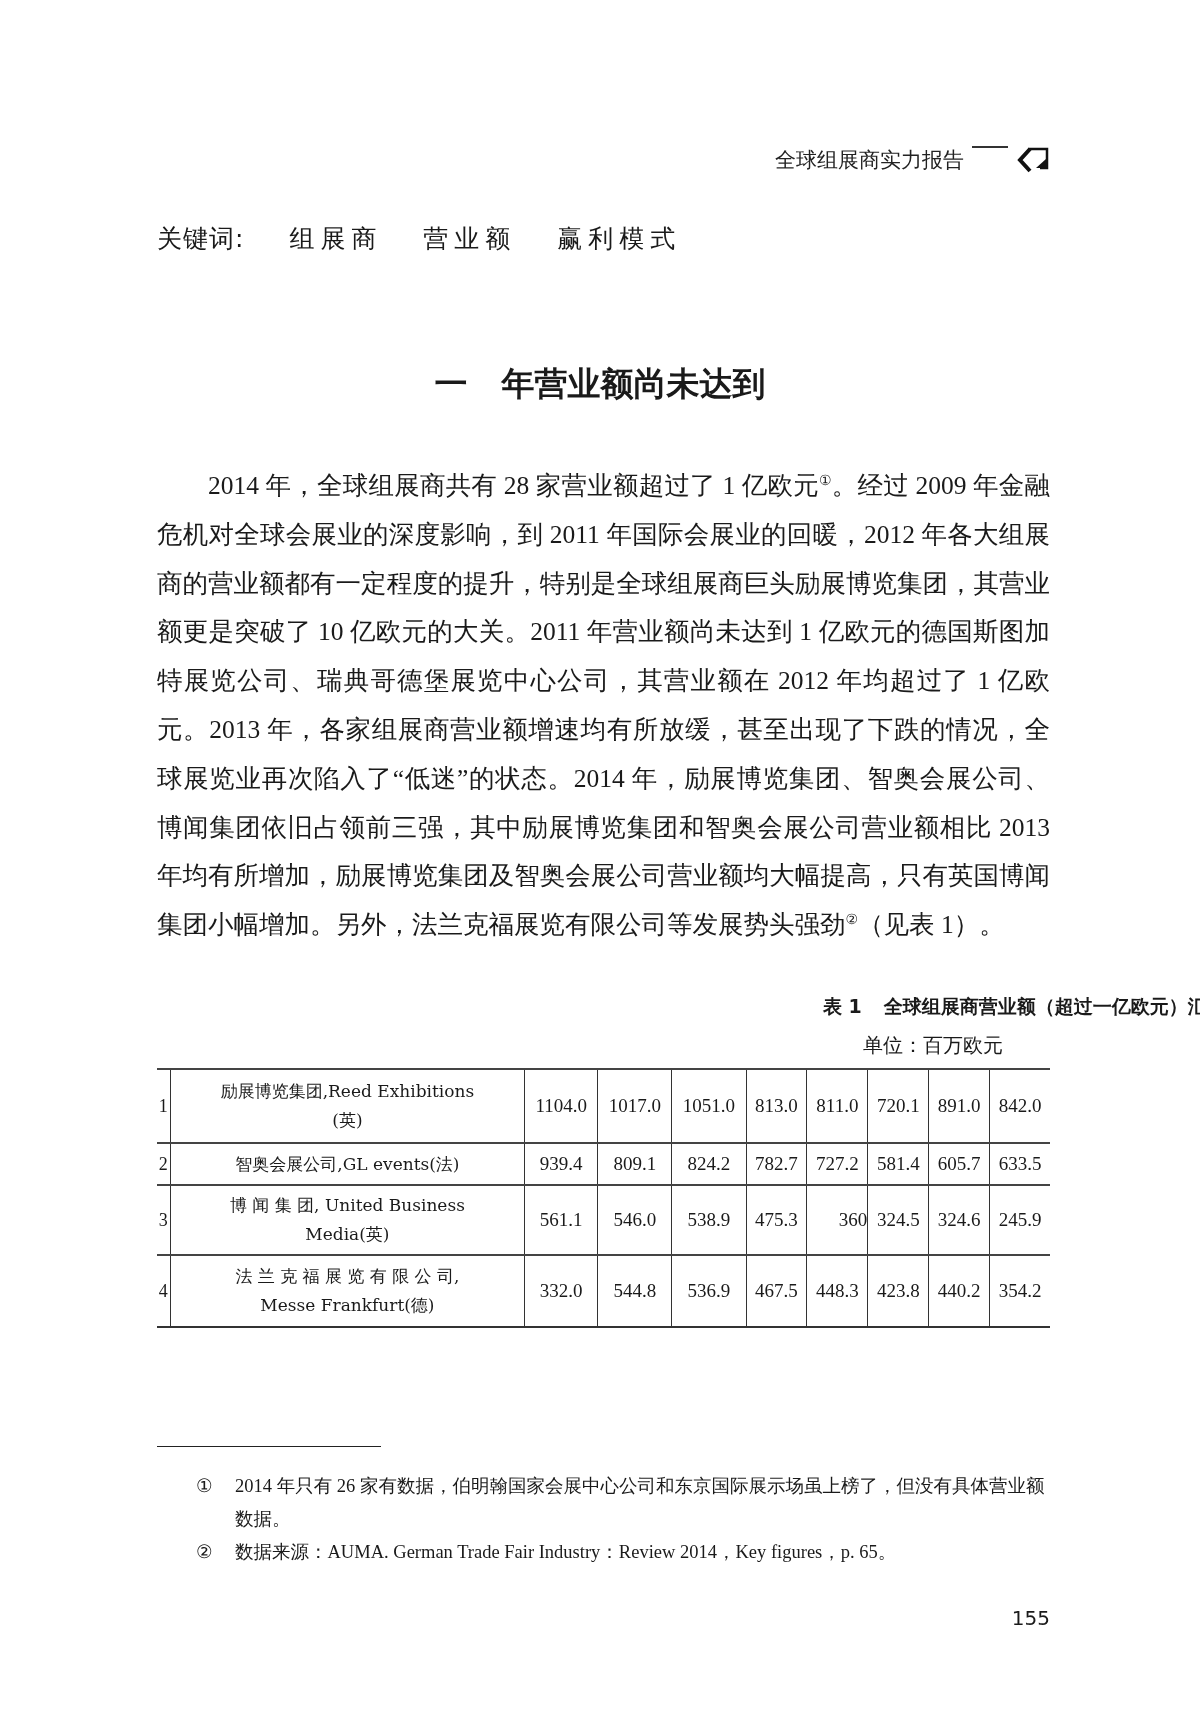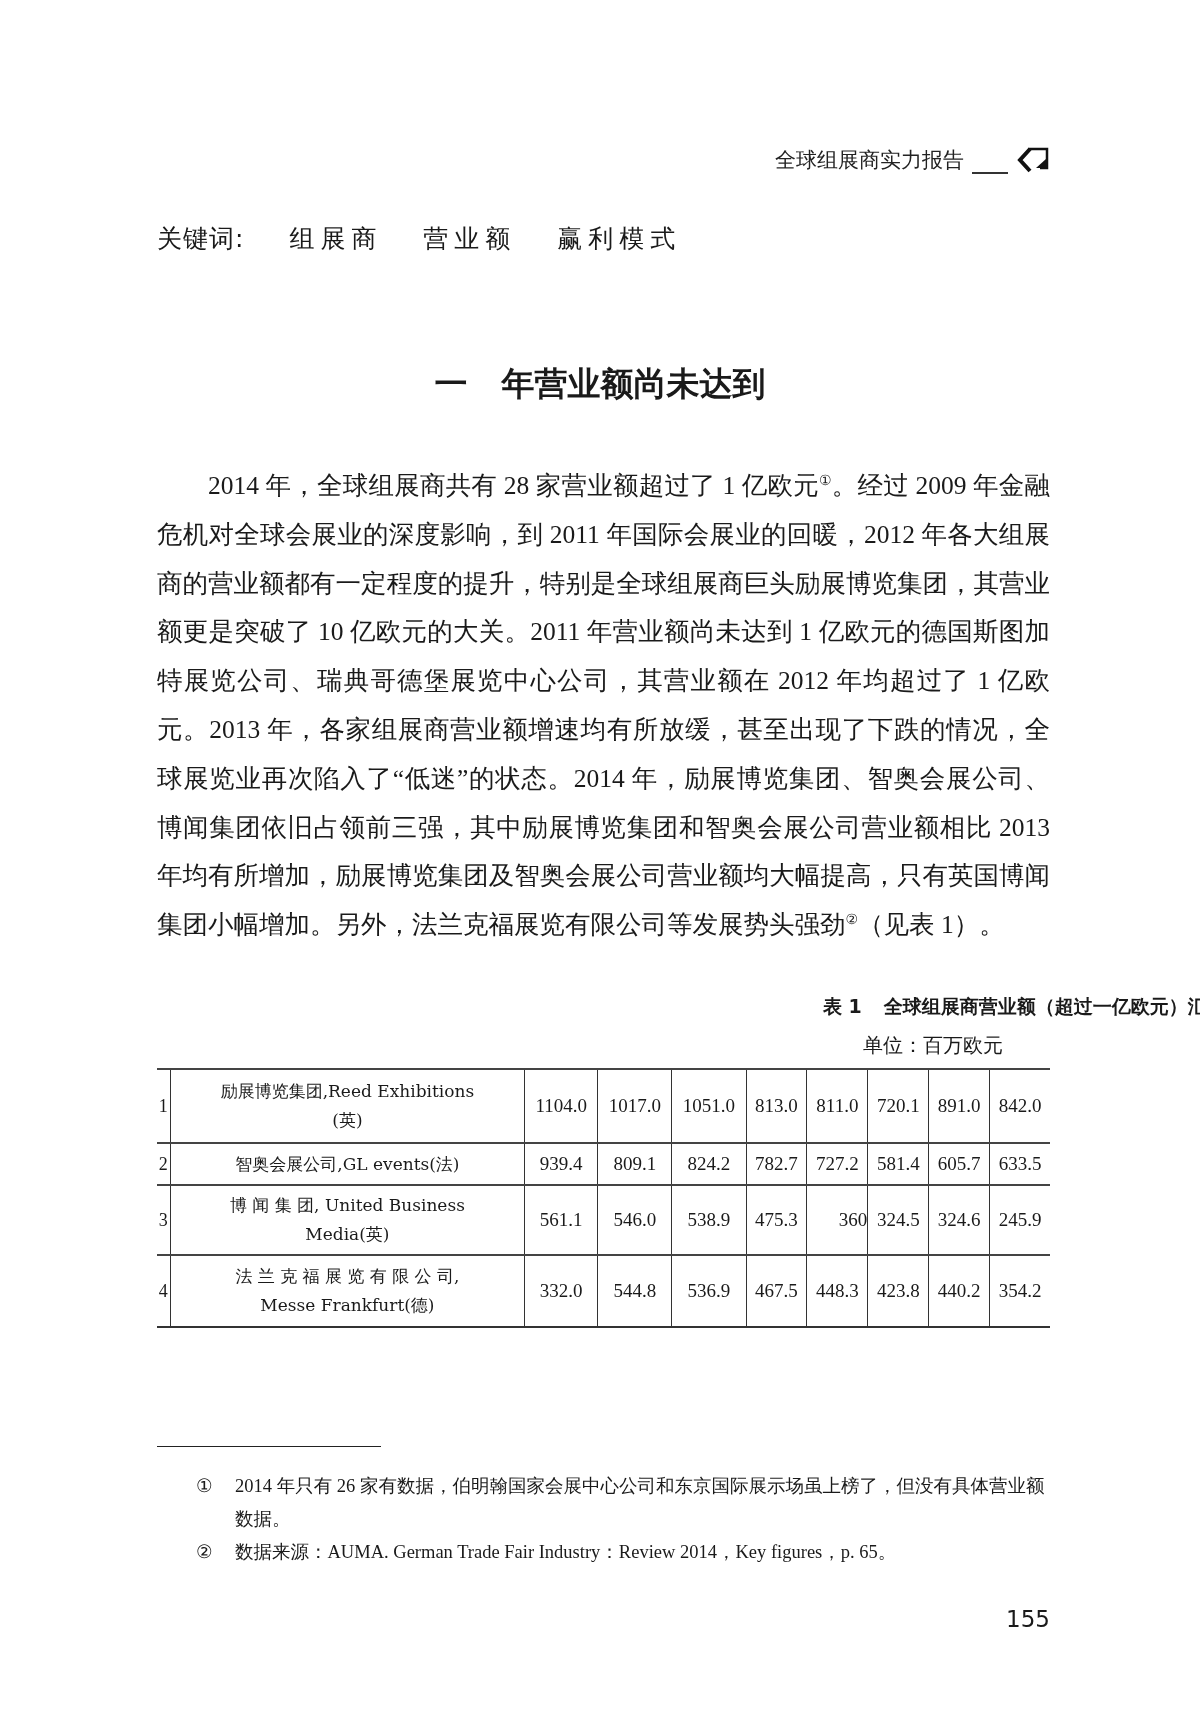--- a/index.html
+++ b/index.html
@@ -1,18 +1,18 @@
 <!DOCTYPE html>
 <html><head>
 <meta charset="utf-8">
 <style>
   html, body { margin: 0; padding: 0; background: #ffffff; }
   body { width: 1200px; height: 1733px; position: relative; overflow: hidden; color: #1a1a1a; font-family: "DejaVu Serif", serif; }
   .abs { position: absolute; }
-  .running-head { top: 146px; right: 150px; font-family: "DejaVu Sans", sans-serif; font-size: 21px; display: flex; align-items: flex-end; gap: 4px; color: #222; }
+  .running-head { top: 146px; right: 150px; font-family: "DejaVu Sans", sans-serif; font-size: 21px; display: flex; align-items: flex-start; gap: 4px; color: #222; }
   .running-head .dash { display: inline-block; width: 36px; border-top: 2px solid #333; margin: 0 4px; }
   .running-head svg { display: block; }
   .keywords { top: 222px; left: 157px; font-size: 25px; letter-spacing: 1px; white-space: nowrap; }
   .keywords .label { font-family: "DejaVu Sans", sans-serif; margin-right: 36px; }
   .keywords .kw { margin-right: 32px; letter-spacing: 6px; }
   .section-title { top: 362px; left: 0; width: 1200px; text-align: center; font-family: "DejaVu Sans", sans-serif; font-size: 33px; font-weight: bold; color: #1a1a1a; }
   .section-title .num { margin-right: 34px; }
   .para { top: 462px; left: 157px; width: 893px; font-family: "Liberation Serif", serif; font-size: 25.5px; line-height: 48.8px; text-align: justify; text-indent: 51px; color: #1a1a1a; }
   .para sup { font-size: 14px; vertical-align: 9px; line-height: 0; }
   .caption { top: 994px; left: 0; width: 1200px; text-align: right; font-family: "DejaVu Sans", sans-serif; font-size: 19px; font-weight: bold; margin-left: 32px; }
@@ -31,21 +31,21 @@
   .diag { position: relative; width: 276px; height: 50px; }
   .diag svg { position: absolute; left: 0; top: 0; }
   .diag span { position: absolute; font-family: "DejaVu Serif", serif; font-size: 16px; }
   td.name { text-align: left; padding: 4px 8px; font-size: 17px; line-height: 28px; }
   td.name .cn { font-family: "DejaVu Serif", serif; font-size: 17px; }
   td.num { font-size: 19px; border-radius: 22px; }
   .fn-rule { top: 1446px; left: 157px; width: 224px; border-top: 1.5px solid #222; }
   .fn { left: 197px; width: 853px; font-family: "Liberation Serif", serif; font-size: 18.5px; line-height: 33px; }
   .fn .mark { position: absolute; left: -1px; }
   .fn .txt { display: block; padding-left: 38px; }
-  .page-num { top: 1606px; right: 150px; font-family: "DejaVu Sans", sans-serif; font-size: 23px; }
+  .page-num { top: 1606px; right: 150px; font-family: "DejaVu Sans", sans-serif; font-size: 20px; }
 </style>
 </head>
 <body>
 
 <div class="abs running-head">
   <span>全球组展商实力报告</span>
   <span class="dash"></span>
   <span>
     <svg width="34" height="28" viewBox="0 0 34 28">
       <polyline points="14,3 4,14 14,25" fill="none" stroke="#111" stroke-width="4"></polyline>

